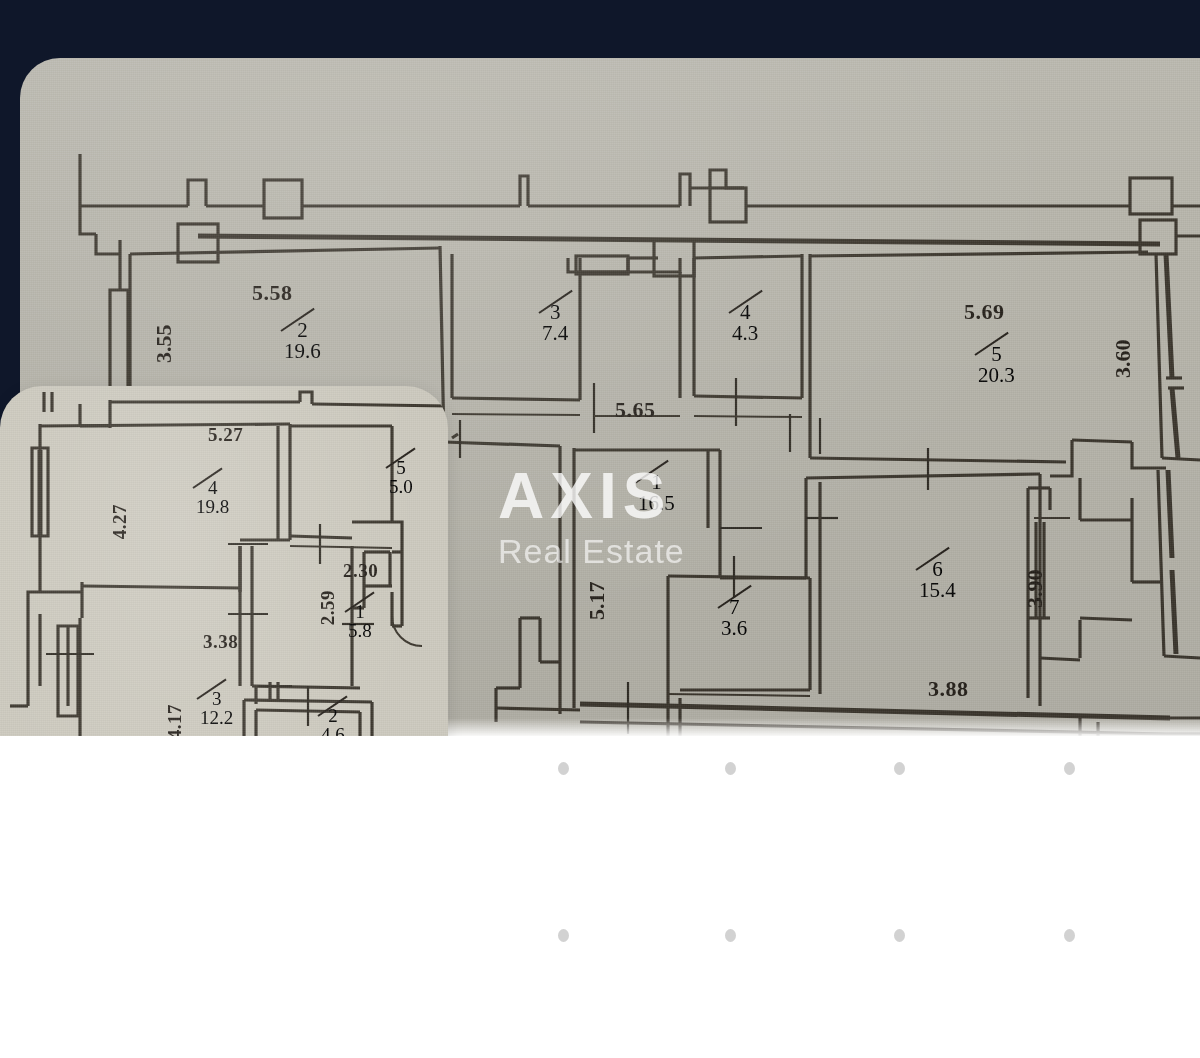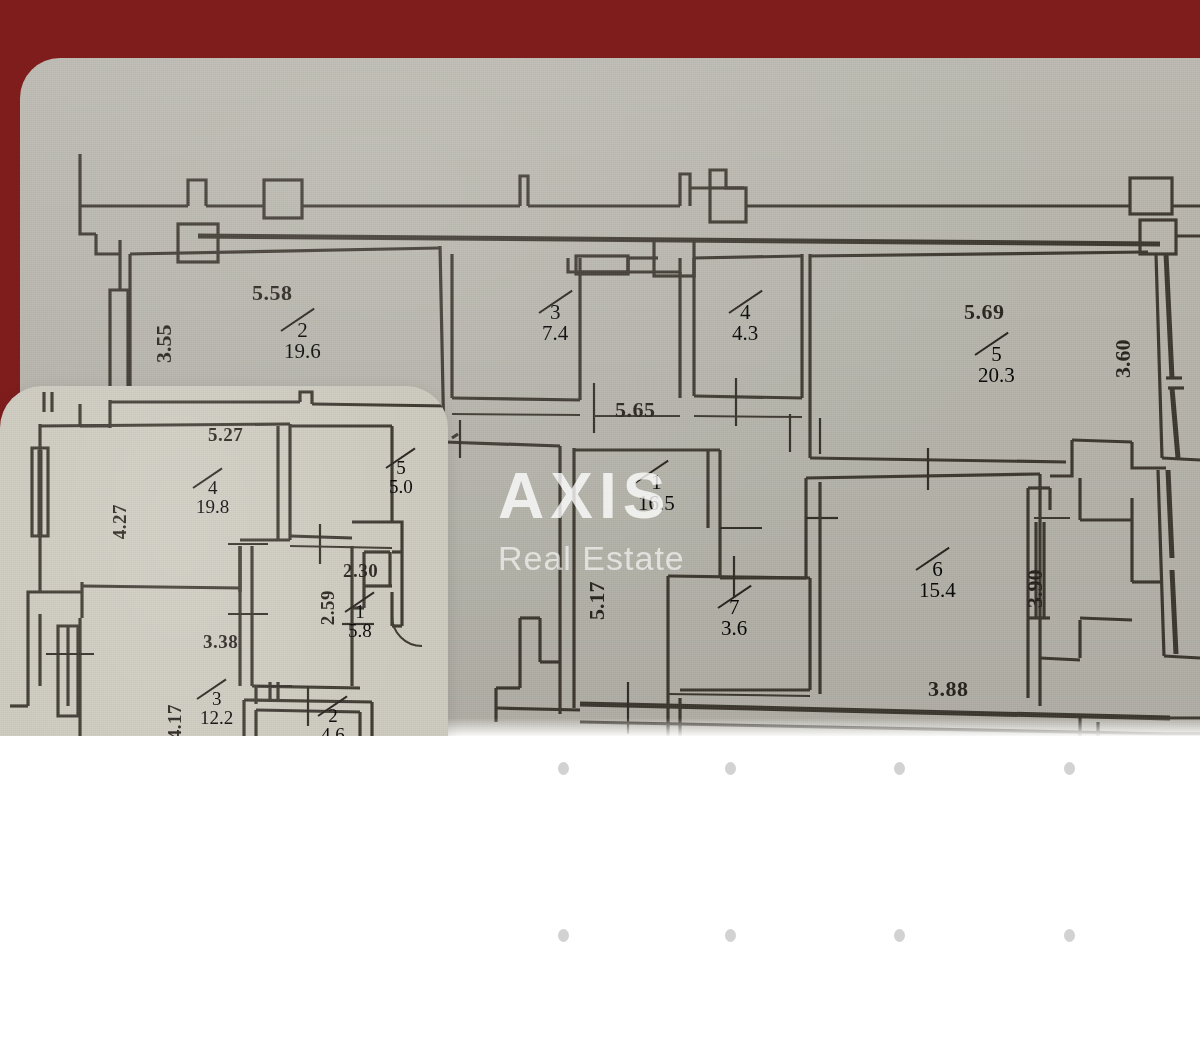--- a/index.html
+++ b/index.html
@@ -1,20 +1,20 @@
 <!DOCTYPE html>
 <html><head>
 <meta charset="utf-8">
 <style>
   html,body{margin:0;padding:0;background:#ffffff;}
   body{width:1200px;height:1058px;position:relative;overflow:hidden;
        font-family:"Liberation Serif", serif;}
 
   
-  #page-root{position:absolute;inset:0;background:#7f1d1d;}
+  #page-root{position:absolute;inset:0;background:#0f172a;}
 
   
   #main-plan{
     position:absolute;left:20px;top:58px;width:1180px;height:678px;
     background:#b6b4aa;
     border-top-left-radius:40px;
     overflow:hidden;
   }
   #main-plan .paper-grain{
     position:absolute;inset:0;
@@ -72,21 +72,21 @@
 
   .dim-s{font-size:19px;}
   .frac-s .num,.frac-s .den{font-size:19px;}
   .frac-s .bar{width:35px;top:9px;}
 
   
   #watermark{position:absolute;left:498px;top:466px;pointer-events:none;user-select:none;}
   #wm-axis{font-family:"Liberation Sans", sans-serif;font-weight:700;font-size:64px;
            letter-spacing:6px;color:rgba(255,255,255,.78);line-height:.95;}
   #wm-sub{font-family:"Liberation Sans", sans-serif;font-weight:400;font-size:34px;
-          letter-spacing:1px;color:rgba(255,255,255,.62);margin-top:12px;}
+          letter-spacing:1px;color:rgba(255,255,255,.62);margin-top:5px;}
 
   
   #dot-grid{position:absolute;left:0;top:736px;width:1200px;height:322px;background:#ffffff;}
   #dot-grid .dot{position:absolute;width:11px;height:13px;border-radius:50%;
                  background:#d2d2d2;}
 </style>
 </head>
 <body>
 
 <div id="page-root">

